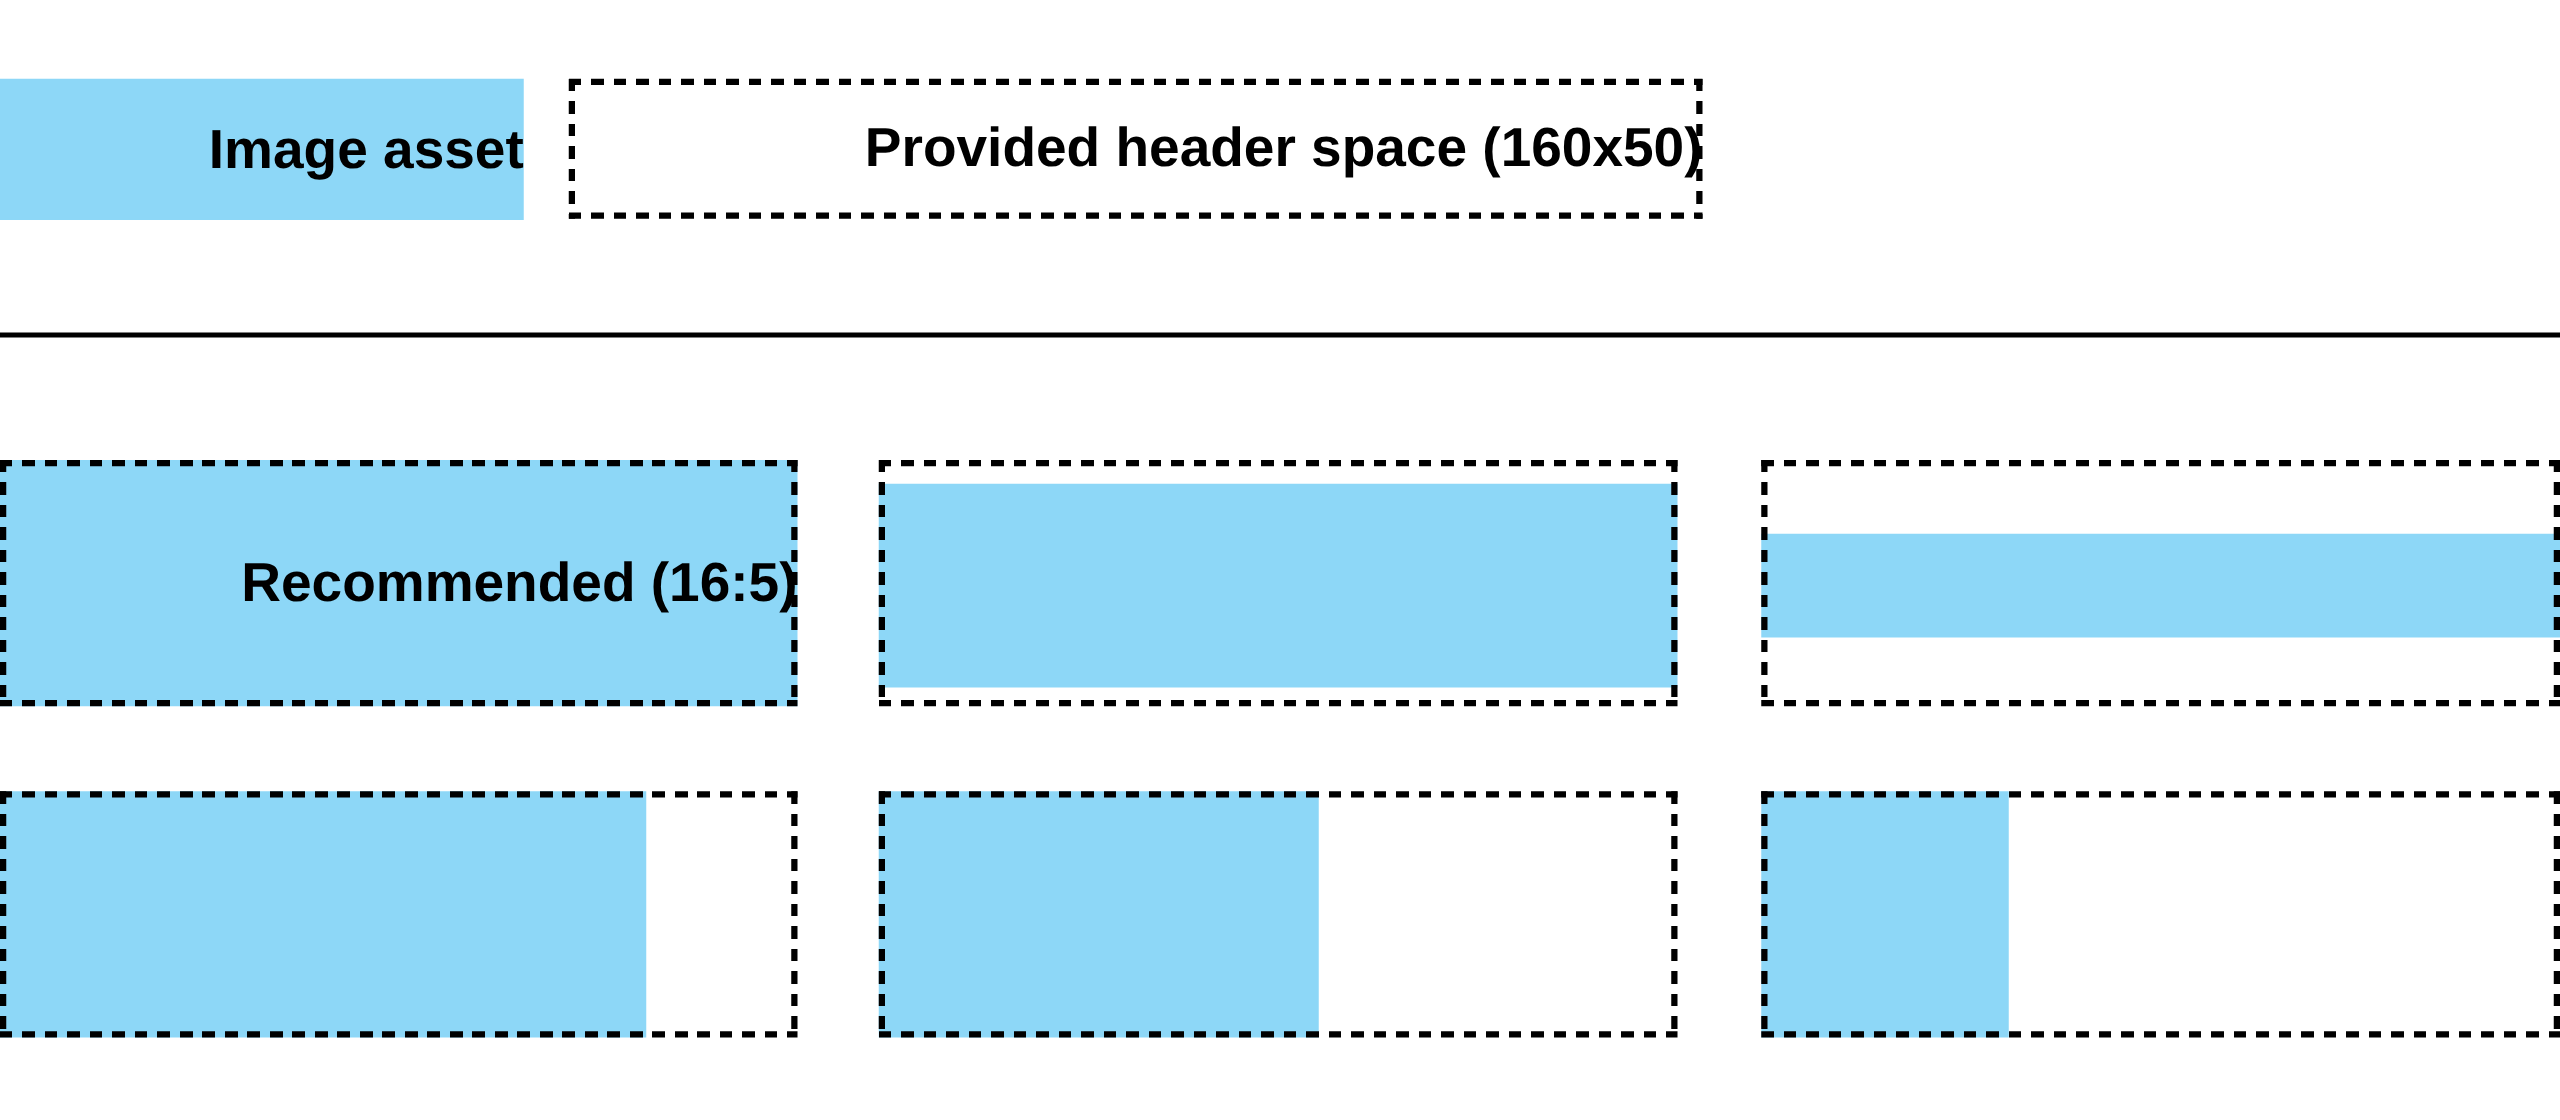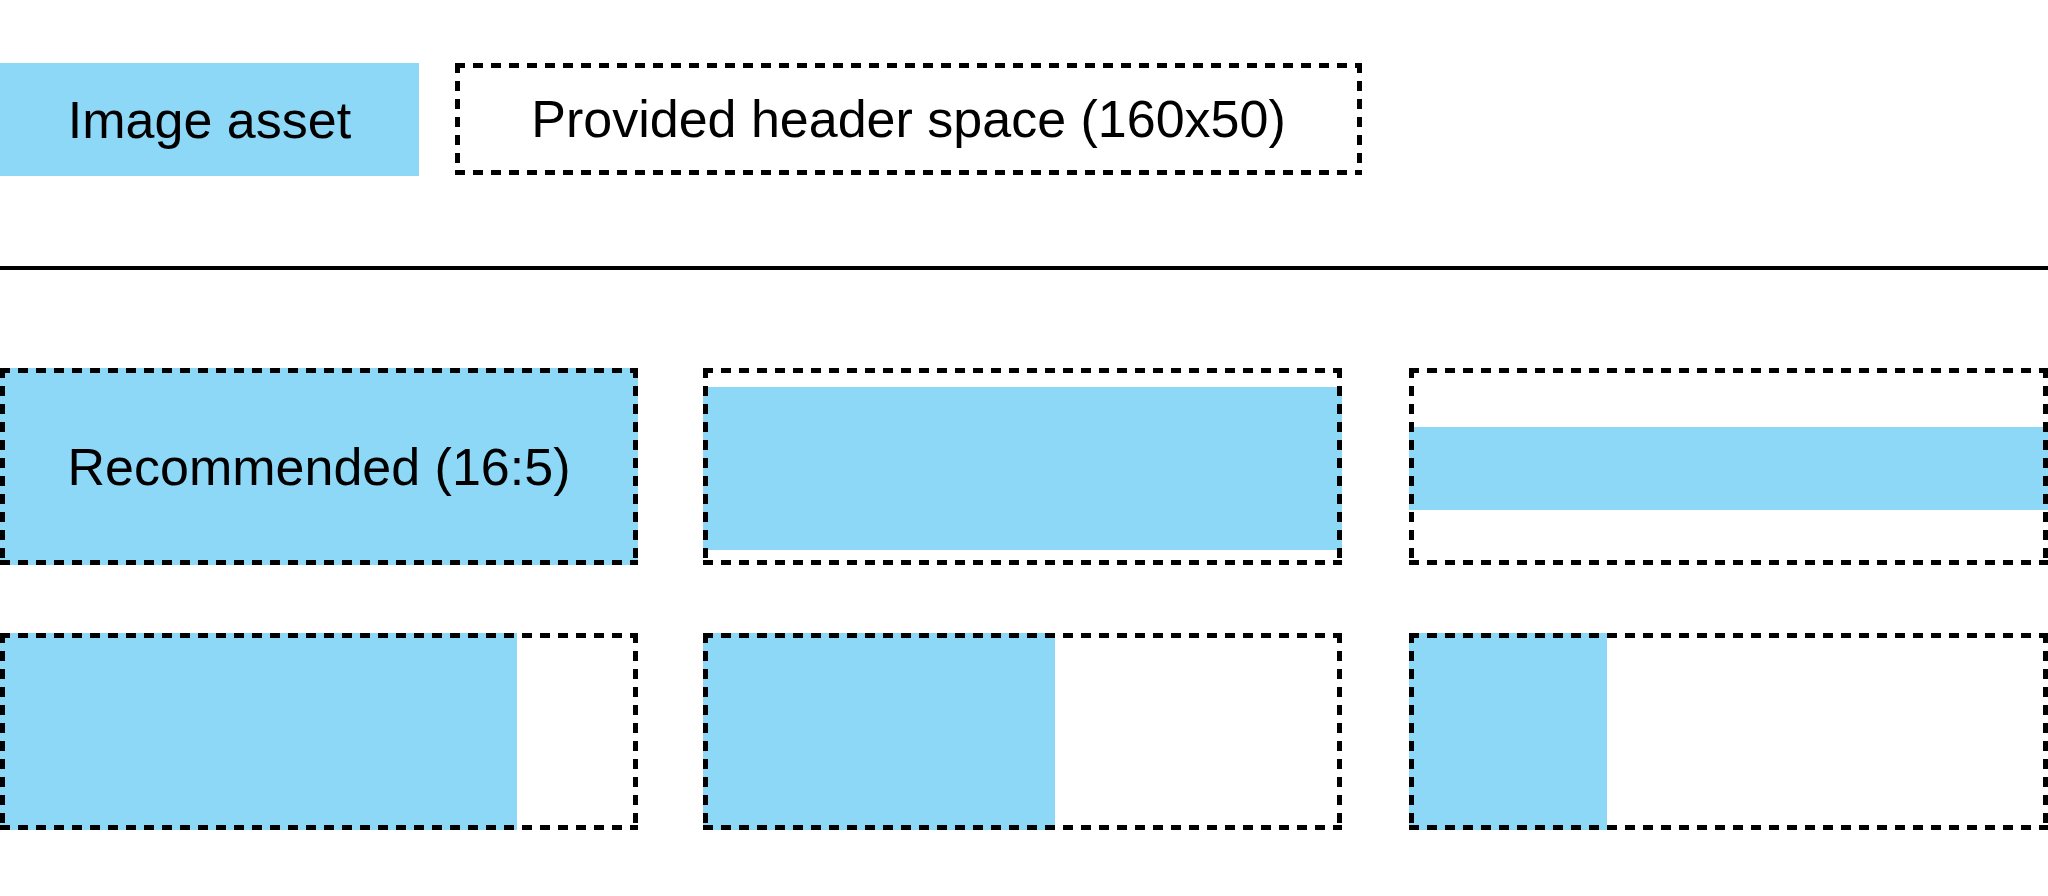--- a/index.html
+++ b/index.html
@@ -21,22 +21,22 @@
   .dashed{position:absolute;}
   .dashed::after{
     content:"";position:absolute;inset:0;pointer-events:none;
     background:
       repeating-linear-gradient(90deg,var(--line) 0 10px,transparent 10px 18px) left top/100% 5px no-repeat,
       repeating-linear-gradient(90deg,var(--line) 0 10px,transparent 10px 18px) left bottom/100% 5px no-repeat,
       repeating-linear-gradient(180deg,var(--line) 0 10px,transparent 10px 18px) left top/5px 100% no-repeat,
       repeating-linear-gradient(180deg,var(--line) 0 10px,transparent 10px 18px) right top/5px 100% no-repeat;
   }
   .label{
-    display:flex;align-items:center;justify-content:center;
-    font-size:52px;line-height:1;font-weight:400;letter-spacing:0;
+    display:flex;align-items:center;justify-content:flex-end;
+    font-size:44px;line-height:1;font-weight:700;letter-spacing:0;
     white-space:nowrap;
   }
   .fill{position:absolute;background:var(--asset-blue);}
 
   
   .legend-swatch{position:absolute;left:0;top:63;width:419;height:113;background:var(--asset-blue);}
   .legend-box{left:455;top:63;width:907;height:112;}
 
   
   .divider{position:absolute;left:0;top:266;width:2048;height:4;background:var(--line);}

